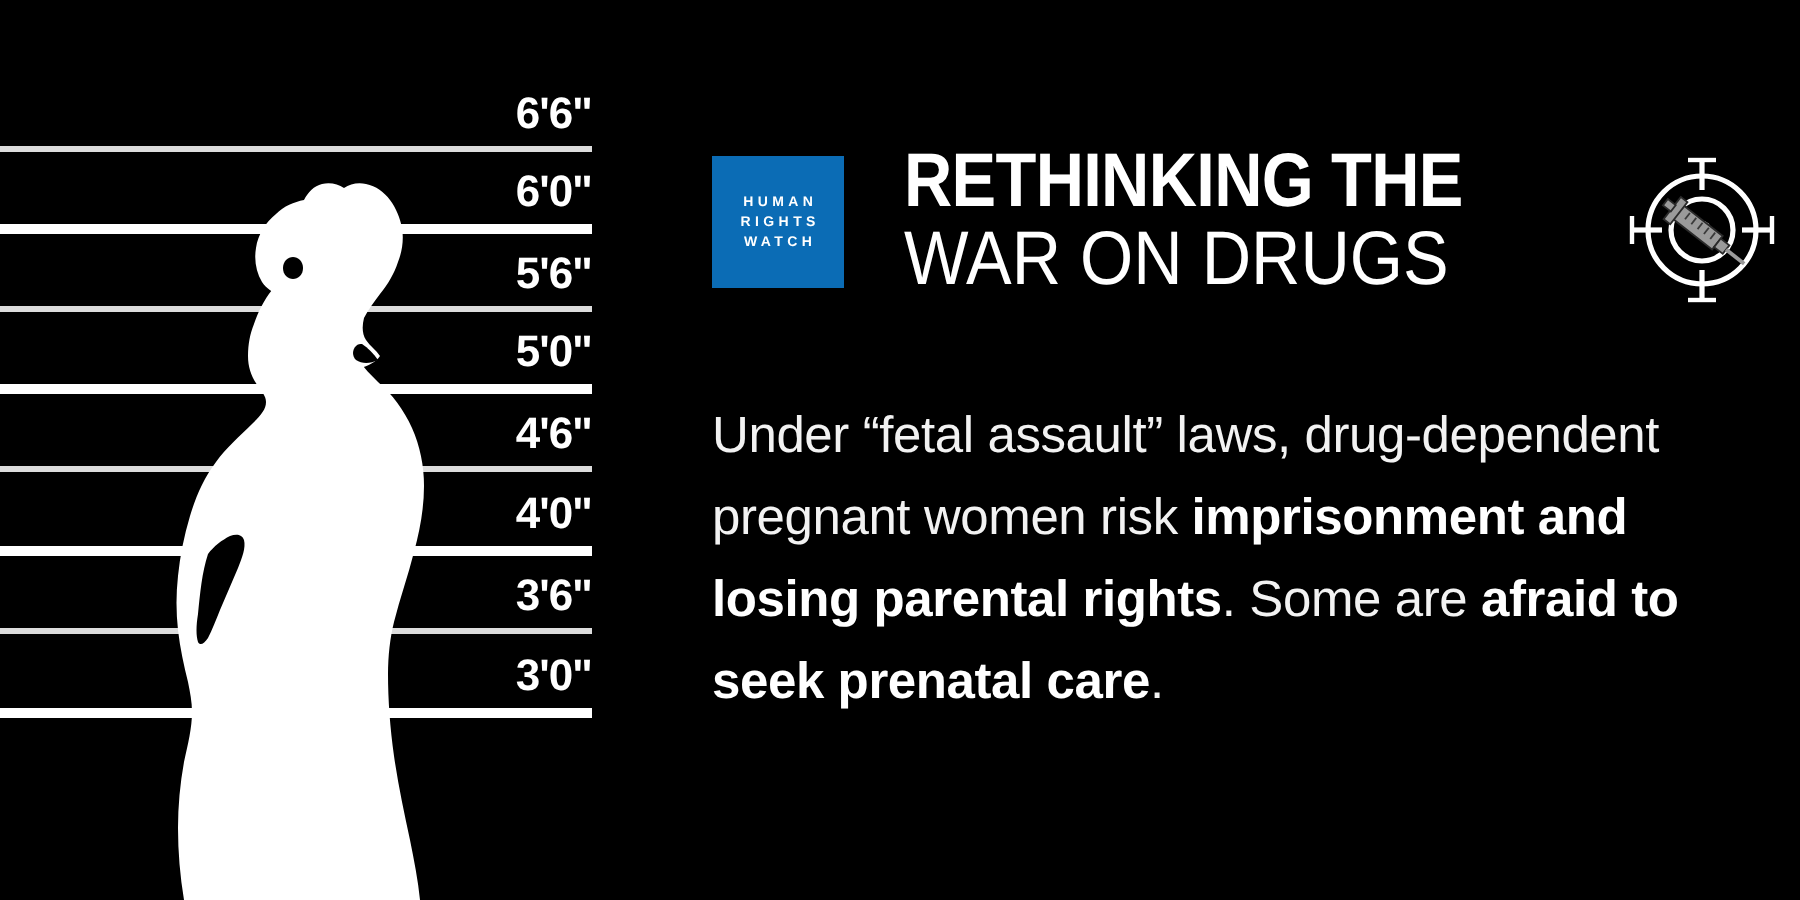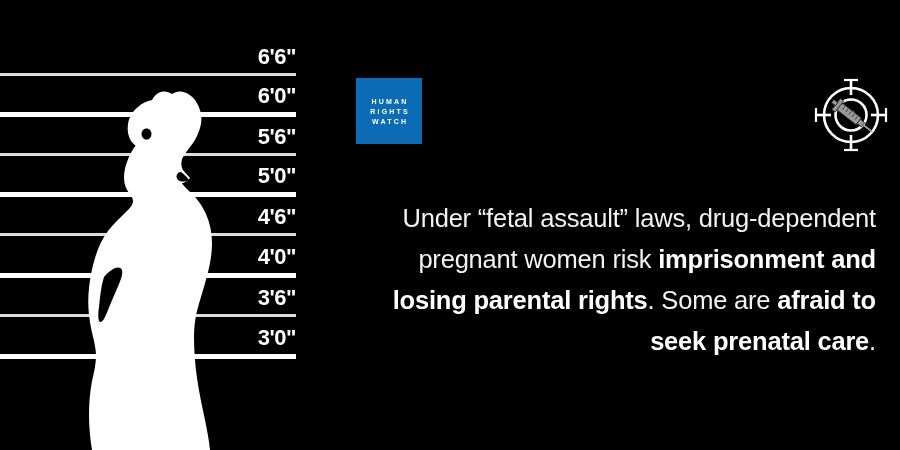--- a/index.html
+++ b/index.html
@@ -145,21 +145,20 @@
     position: absolute;
     left: 56px;
     top: 198px;
     width: 520px;
     color: #f2f2f2;
     font-family: "Liberation Sans", sans-serif;
     font-size: 25.5px;
     font-weight: 400;
     line-height: 41px;
     letter-spacing: -0.2px;
-    text-align: right;
   }
   #body-copy b {
     font-weight: 700;
     color: #ffffff;
   }
 </style>
 </head>
 <body>
 
 <div id="poster">
@@ -267,20 +266,24 @@
   <div id="content-panel">
 
     <div id="header-row">
 
       <div id="hrw-logo">
         <div class="logo-line">HUMAN</div>
         <div class="logo-line">RIGHTS</div>
         <div class="logo-line">WATCH</div>
       </div>
 
+      <div id="title-block">
+        <div id="title-line-1">RETHINKING THE</div>
+        <div id="title-line-2">WAR ON DRUGS</div>
+      </div>
 
       <svg id="target-icon" viewBox="0 0 74 74">
         <g stroke="#ffffff" fill="none" stroke-width="2.6">
           <circle cx="37" cy="37" r="27"></circle>
           <circle cx="37" cy="37" r="15.5"></circle>
         </g>
         <circle cx="37" cy="37" r="4.6" fill="#ffffff"></circle>
         <g stroke="#ffffff" stroke-width="2.6" stroke-linecap="butt">
           <line x1="37" y1="2" x2="37" y2="17"></line>
           <line x1="37" y1="57" x2="37" y2="72"></line>

